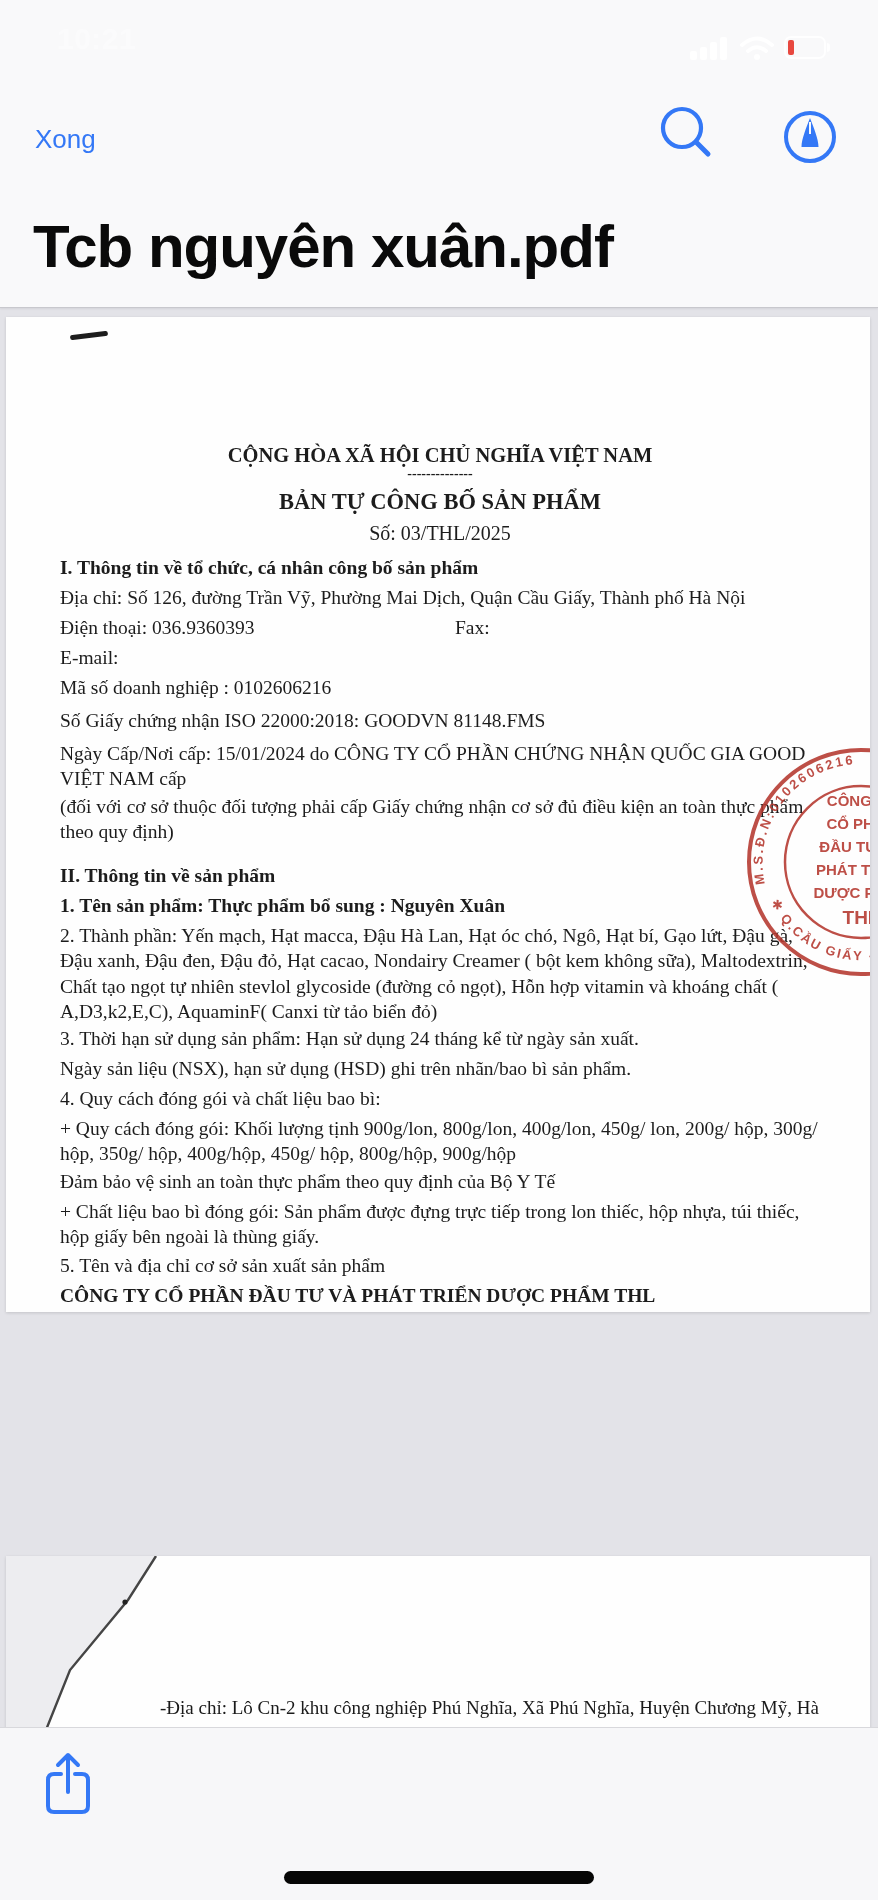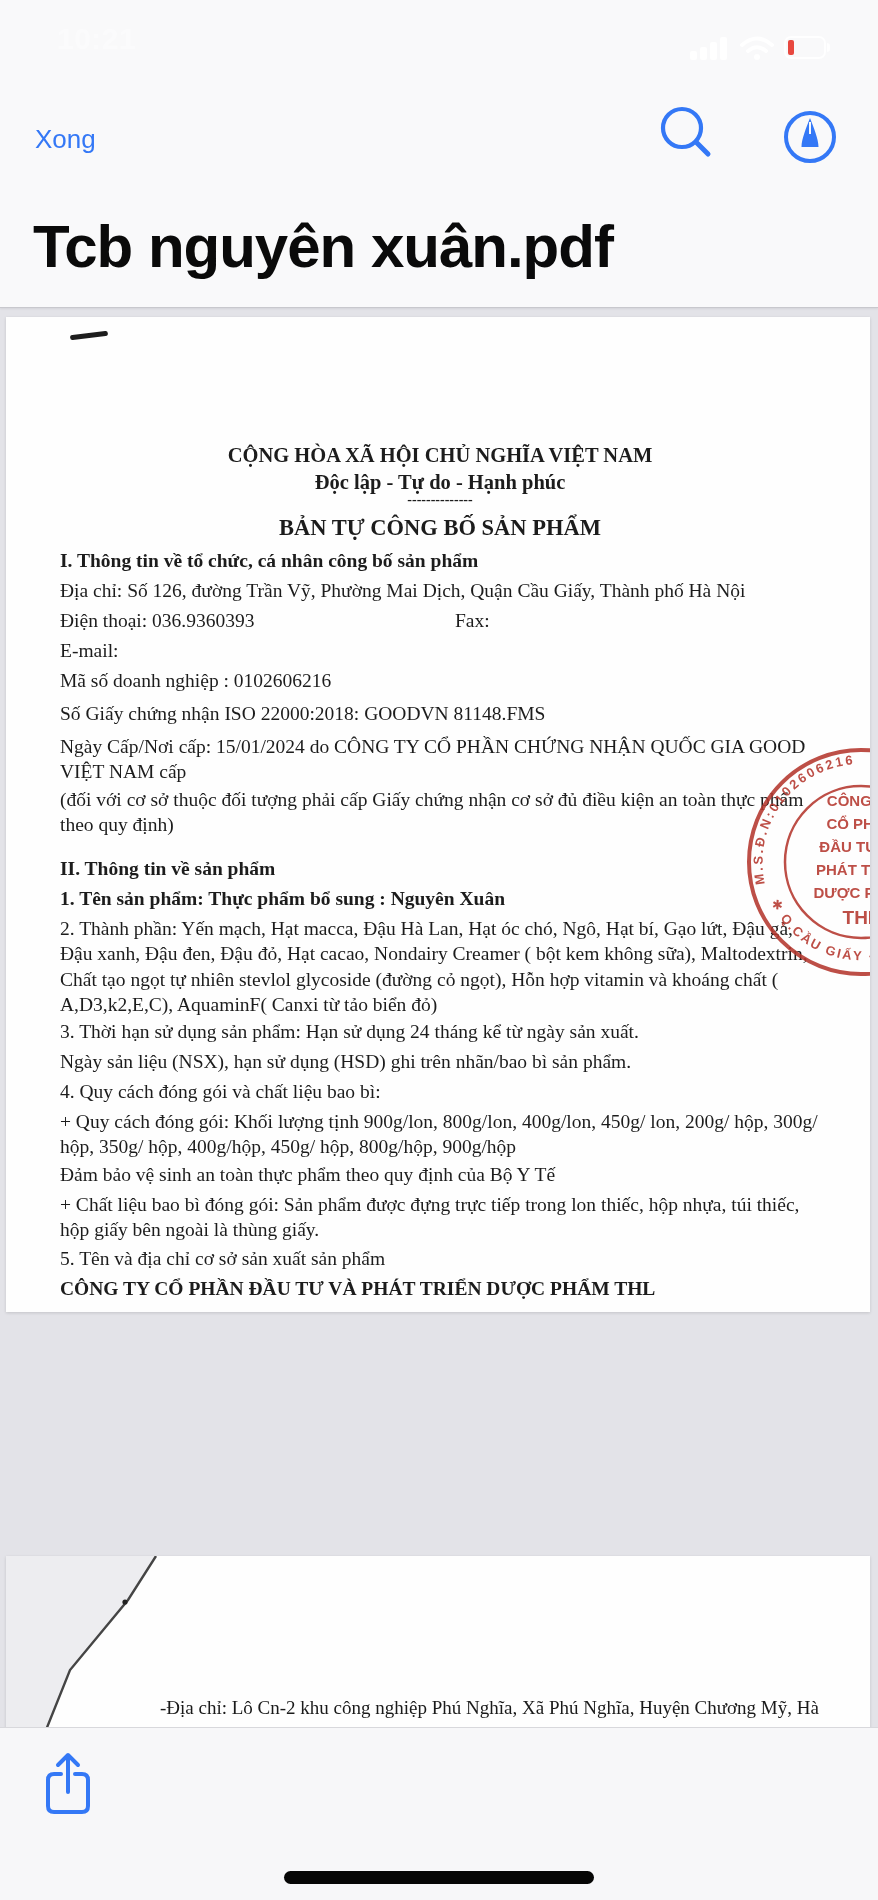--- a/index.html
+++ b/index.html
@@ -144,23 +144,23 @@
     <div class="doc-title">Tcb nguyên xuân.pdf</div>
   </div>
 
   <div class="pdf-area">
 
     <div class="page" id="page1">
       <div class="staple-mark"></div>
 
       <div class="doc-body">
         <p class="c b h1">CỘNG HÒA XÃ HỘI CHỦ NGHĨA VIỆT NAM</p>
-        <p class="c b h1">Độc lập - Tự do - Hạnh phúc</p>
         <p class="c dash">--------------</p>
         <p class="c b bigtitle">BẢN TỰ CÔNG BỐ SẢN PHẨM</p>
+        <p class="c num">Số: 03/THL/2025</p>
 
         <p class="b">I. Thông tin về tổ chức, cá nhân công bố sản phẩm</p>
         <p>Địa chỉ: Số 126, đường Trần Vỹ, Phường Mai Dịch, Quận Cầu Giấy, Thành phố Hà Nội</p>
         <p class="phone-row"><span>Điện thoại: 036.9360393</span><span class="fax">Fax:</span></p>
         <p>E-mail:</p>
         <p style="margin-bottom:8px">Mã số doanh nghiệp : 0102606216</p>
         <p style="margin-bottom:7px">Số Giấy chứng nhận ISO 22000:2018: GOODVN 81148.FMS</p>
         <p style="margin-bottom:2px">Ngày Cấp/Nơi cấp: 15/01/2024 do CÔNG TY CỔ PHẦN CHỨNG NHẬN QUỐC GIA GOOD VIỆT NAM cấp</p>
         <p style="margin-bottom:18px">(đối với cơ sở thuộc đối tượng phải cấp Giấy chứng nhận cơ sở đủ điều kiện an toàn thực phẩm theo quy định)</p>
         <p class="b">II. Thông tin về sản phẩm</p>

